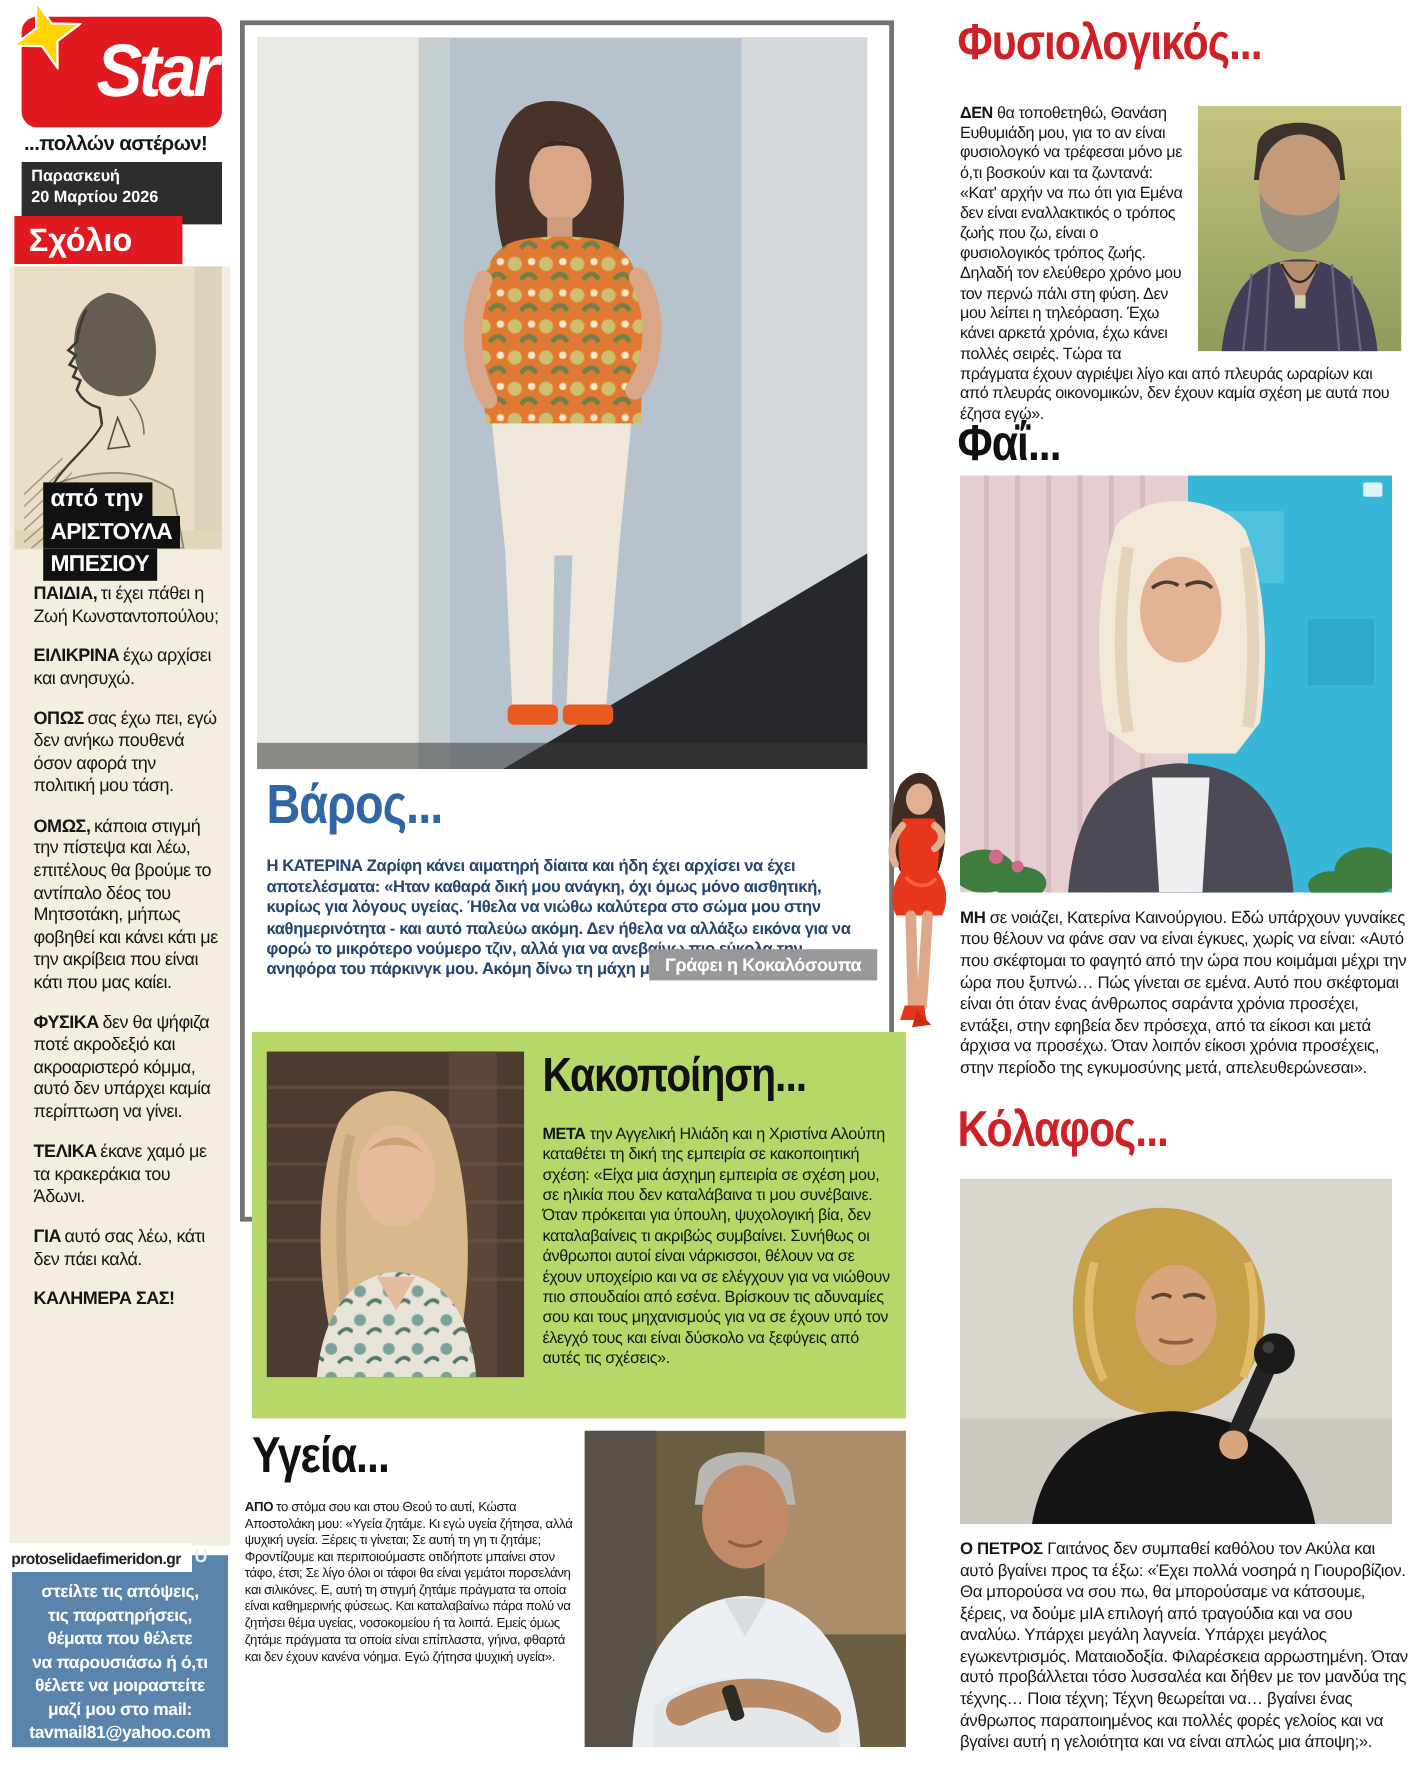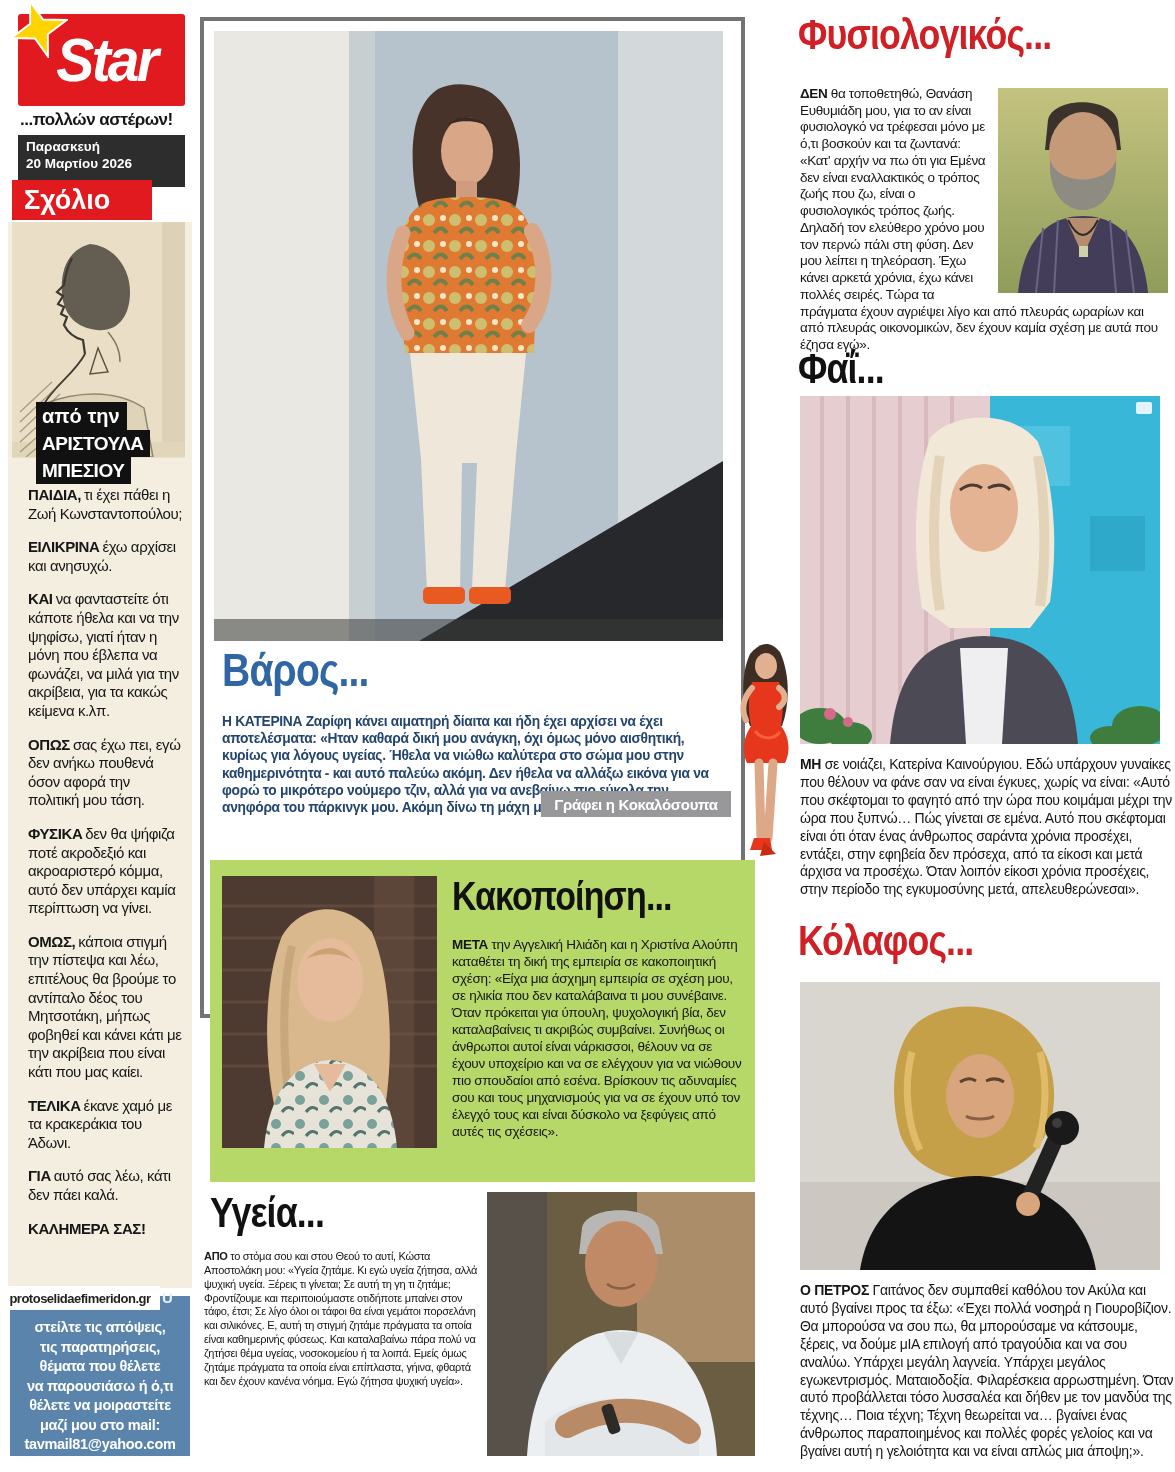--- a/index.html
+++ b/index.html
@@ -18,21 +18,21 @@
   body{width:1175px;height:1472px;position:relative;overflow:hidden;
        font-family:"Liberation Sans","DejaVu Sans",sans-serif;color:var(--ink)}
   .abs{position:absolute}
   .cond{display:inline-block;transform:scaleX(.85);transform-origin:0 50%;white-space:nowrap}
   .headline{font-weight:700;letter-spacing:-1px;line-height:1}
   .lead{font-weight:700}
   p.bodytext{letter-spacing:-.3px}
   
   .left-panel{left:8px;top:222px;width:184px;height:1066px;background:var(--cream)}
   .logo-box{left:18px;top:14px;width:167px;height:92px;background:var(--brand-red);
-            border-radius:3px;display:flex;align-items:center;justify-content:center}
+            border-radius:13px;display:flex;align-items:center;justify-content:flex-end}
   .logo-text{color:#fff;font-weight:700;font-style:italic;font-size:62px;letter-spacing:-3px;
              transform:scaleX(.92);line-height:1;margin-left:10px}
   .logo-star{position:absolute;left:-8px;top:-14px;width:58px;height:58px}
   .tagline{left:20px;top:110px;width:170px;font-weight:700;font-size:17px;letter-spacing:-.5px}
   .date-box{left:18px;top:135px;width:167px;height:52px;background:#2d2d2d;color:#fff;
             font-weight:700;font-size:13.5px;line-height:1.25;padding:4px 8px}
   .section-box{left:12px;top:180px;width:140px;height:40px;background:var(--brand-red);color:#fff;
                display:flex;align-items:center;padding-left:12px;font-weight:700;font-size:27px}
   .sketch{left:12px;top:222px;width:173px;height:236px;background:#eadfc6;overflow:hidden}
   .byline{left:36px;top:402px;width:150px;line-height:0}
@@ -127,27 +127,26 @@
   <span class="b-name">ΑΡΙΣΤΟΥΛΑ</span><br>
   <span class="b-name">ΜΠΕΣΙΟΥ</span>
 </div>
 
 <div class="abs lparas">
 
     <p class="bodytext"><b class="lead">ΠΑΙΔΙΑ,</b><span>τι έχει πάθει η Ζωή Κωνσταντοπούλου;</span></p>
 
     <p class="bodytext"><b class="lead">ΕΙΛΙΚΡΙΝΑ</b><span>έχω αρχίσει και ανησυχώ.</span></p>
 
-    <p class="bodytext"><b class="lead">ΚΑΙ</b><span>να φανταστείτε ότι κάποτε ήθελα και να την ψηφίσω, γιατί ήταν η μόνη που έβλεπα να φωνάζει, να μιλά για την ακρίβεια, για τα κακώς κείμενα κ.λπ.</span></p>
 
     <p class="bodytext"><b class="lead">ΟΠΩΣ</b><span>σας έχω πει, εγώ δεν ανήκω πουθενά όσον αφορά την πολιτική μου τάση.</span></p>
 
+    <p class="bodytext"><b class="lead">ΟΜΩΣ,</b><span>κάποια στιγμή την πίστεψα και λέω, επιτέλους θα βρούμε το αντίπαλο δέος του Μητσοτάκη, μήπως φοβηθεί και κάνει κάτι με την ακρίβεια που είναι κάτι που μας καίει.</span></p>
+
     <p class="bodytext"><b class="lead">ΦΥΣΙΚΑ</b><span>δεν θα ψήφιζα ποτέ ακροδεξιό και ακροαριστερό κόμμα, αυτό δεν υπάρχει καμία περίπτωση να γίνει.</span></p>
-
-    <p class="bodytext"><b class="lead">ΟΜΩΣ,</b><span>κάποια στιγμή την πίστεψα και λέω, επιτέλους θα βρούμε το αντίπαλο δέος του Μητσοτάκη, μήπως φοβηθεί και κάνει κάτι με την ακρίβεια που είναι κάτι που μας καίει.</span></p>
 
     <p class="bodytext"><b class="lead">ΤΕΛΙΚΑ</b><span>έκανε χαμό με τα κρακεράκια του Άδωνι.</span></p>
 
 
     <p class="bodytext"><b class="lead">ΓΙΑ</b><span>αυτό σας λέω, κάτι δεν πάει καλά.</span></p>
 
     <p class="bodytext"><b class="lead">ΚΑΛΗΜΕΡΑ ΣΑΣ!</b><span></span></p>
   </div>
 
 <div class="abs watermark">protoselidaefimeridon.gr</div>

